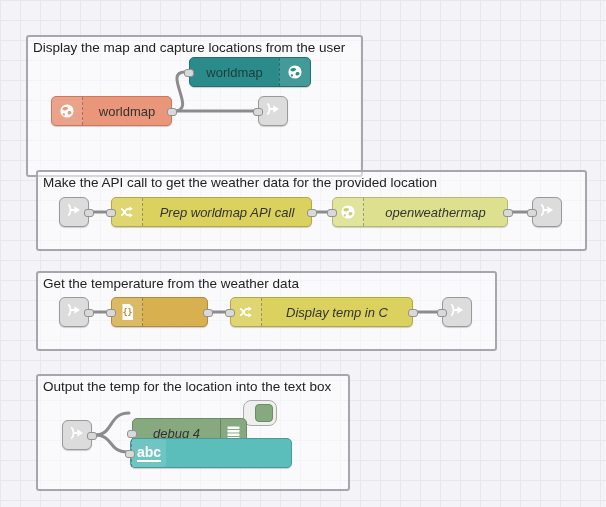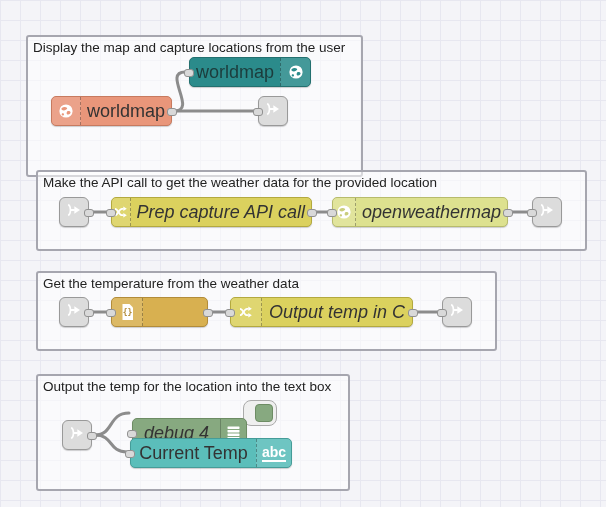--- a/index.html
+++ b/index.html
@@ -23,21 +23,21 @@
   #wires{position:absolute;left:0;top:0;z-index:2;}
   #wires path{stroke:#8c8c8c;stroke-width:3;fill:none;stroke-linecap:round;}
   .node{
     position:absolute;z-index:3;height:30px;box-sizing:border-box;
     border:1px solid rgba(0,0,0,.32);border-radius:5px;
     display:flex;align-items:stretch;
     box-shadow:0 1px 1px rgba(0,0,0,.18);
   }
   .node .label{
     flex:1;display:flex;align-items:center;justify-content:center;
-    font-size:18px;color:#333;white-space:nowrap;padding:4px 6px;
+    font-size:13px;color:#333;white-space:nowrap;padding:4px 6px;
   }
   .node .label.italic{font-style:italic;}
   .icon-tab{
     width:30px;display:flex;align-items:center;justify-content:center;
     background:rgba(255,255,255,.12);
   }
   .icon-tab.left{border-right:1px dashed rgba(0,0,0,.3);border-radius:4px 0 0 4px;}
   .icon-tab.right{border-left:1px dashed rgba(0,0,0,.3);border-radius:0 4px 4px 0;}
   .icon-tab.solid-sep{border-left:1px solid rgba(0,0,0,.22);background:none;width:25px;}
   .node.link{width:30px;background:#dcdcdc;border-color:#999;border-radius:6px;
@@ -169,21 +169,21 @@
   <div class="node n-func g2-func">
     <span class="port in"></span>
     <span class="icon-tab left">
       <svg width="16" height="16" viewBox="0 0 16 16">
           <path d="M2 11.2 C5.5 11.2 5.5 4.8 9 4.8 h1.5" stroke="#fff" stroke-width="1.7" fill="none"></path>
           <path d="M2 4.8 C5.5 4.8 5.5 11.2 9 11.2 h1.5" stroke="#fff" stroke-width="1.7" fill="none"></path>
           <path d="M10.3 2.6 L13.8 4.8 L10.3 7 z" fill="#fff"></path>
           <path d="M10.3 9 L13.8 11.2 L10.3 13.4 z" fill="#fff"></path>
         </svg>
     </span>
-    <span class="label italic">Prep capture API call</span>
+    <span class="label italic">Prep worldmap API call</span>
     <span class="port out"></span>
   </div>
 
   <div class="node n-owm g2-owm">
     <span class="port in"></span>
     <span class="icon-tab left">
       <svg width="16" height="16" viewBox="0 0 16 16">
           <circle cx="8" cy="8" r="6.6" fill="#fff"></circle>
           <path d="M3.5 5.2c1.6-1.4 4.2-1.6 5.4-.4.9.9-.4 1.6-1.5 2.3-1.1.7-2.8.4-3.9-.6z" fill="#c9cd7c"></path>
           <path d="M9.3 8.2c1.3-.5 3 .1 3.2 1.1.2 1-1 2.3-2.3 2.3-1.2 0-1.9-1.1-1.5-2.1z" fill="#c9cd7c"></path>
@@ -230,21 +230,21 @@
   <div class="node n-func g3-func">
     <span class="port in"></span>
     <span class="icon-tab left">
       <svg width="16" height="16" viewBox="0 0 16 16">
           <path d="M2 11.2 C5.5 11.2 5.5 4.8 9 4.8 h1.5" stroke="#fff" stroke-width="1.7" fill="none"></path>
           <path d="M2 4.8 C5.5 4.8 5.5 11.2 9 11.2 h1.5" stroke="#fff" stroke-width="1.7" fill="none"></path>
           <path d="M10.3 2.6 L13.8 4.8 L10.3 7 z" fill="#fff"></path>
           <path d="M10.3 9 L13.8 11.2 L10.3 13.4 z" fill="#fff"></path>
         </svg>
     </span>
-    <span class="label italic">Output temp in C</span>
+    <span class="label italic">Display temp in C</span>
     <span class="port out"></span>
   </div>
 
   <div class="node link g3-link-out">
     <span class="port in"></span>
     <span>
       <svg width="16" height="16" viewBox="0 0 16 16">
           <path d="M2.2 2.5 C5.2 4.2 5.2 11.8 2.2 13.5" stroke="#fff" stroke-width="1.6" fill="none"></path>
           <rect x="4.6" y="7" width="4.2" height="2" fill="#fff"></rect>
           <path d="M8.3 4.3 L14 8 L8.3 11.7 z" fill="#fff"></path>
@@ -277,19 +277,18 @@
             <rect x="1.5" y="5" width="12" height="2.4" rx="0.6"></rect>
             <rect x="1.5" y="8.5" width="12" height="2.4" rx="0.6"></rect>
             <rect x="1.5" y="12" width="12" height="2.4" rx="0.6"></rect>
           </g>
         </svg>
     </span>
   </div>
 
   <div class="node n-uitext g4-uitext">
     <span class="port in"></span>
-    <span class="label">Current Temp</span>
     <span class="icon-tab right" style="width:34px;">
       <span class="abc-glyph">abc</span>
     </span>
   </div>
 
 </div>
 
 </body></html>

